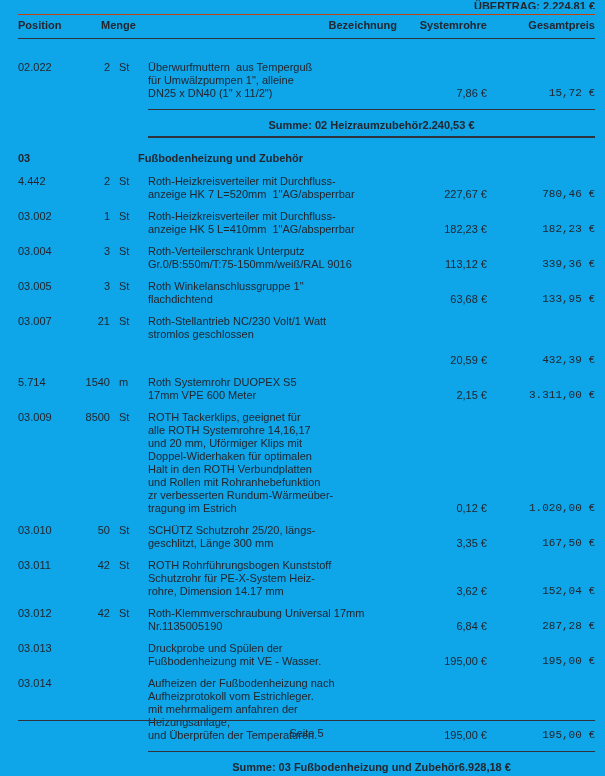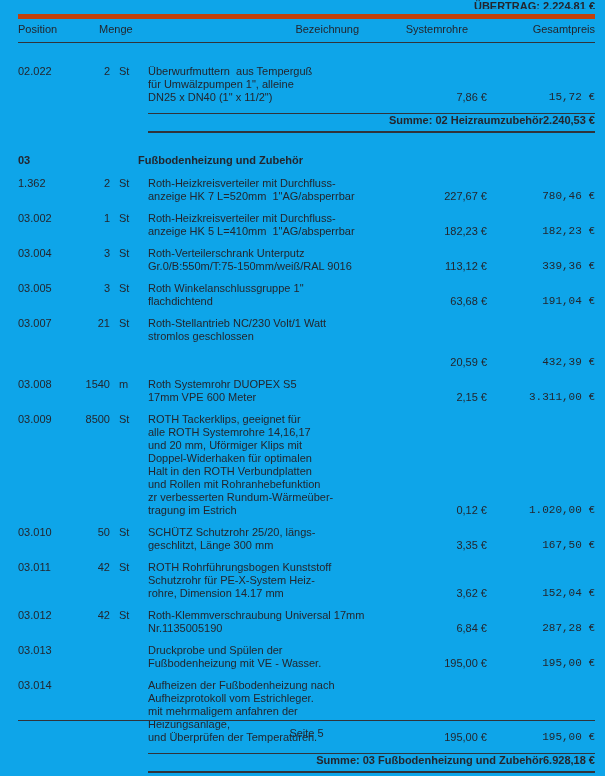--- a/index.html
+++ b/index.html
@@ -18,28 +18,27 @@
     background: #0ea5e9;
   }
   
   .uebertrag-row { height: 9px; overflow: hidden; text-align: right; }
   .uebertrag-row .ut { display: inline-block; margin-top: -5px; font-weight: bold; }
 
   
   .thead {
     display: flex;
     margin-top: 5px;
-    border-top: 5px solid #c2410c;
+    border-top: 1px solid #c2410c;
     border-bottom: 1px solid #30333b;
     padding: 4px 0 6px 0;
-    font-weight: normal;
-    gap: 19px;
+    font-weight: bold;
   }
   .h-pos   { width: 62px; }
-  .h-menge { width: 92px; }
+  .h-menge { width: 92px; margin-left: 21px; }
   .h-desc  { flex: 1; text-align: right; }
   .h-ep    { width: 90px;  text-align: right; }
   .h-gp    { width: 108px; text-align: right; }
 
   .rows { margin-top: 22px; }
 
   .row.item { display: flex; margin-bottom: 9px; }
   .c.pos   { width: 62px; }
   .c.menge { width: 30px; text-align: right; }
   .c.unit  { width: 38px; box-sizing: border-box; padding-left: 9px; }
@@ -47,26 +46,26 @@
   .c.ep    { width: 90px;  text-align: right; align-self: flex-end; }
   .c.gp    { width: 108px; text-align: right; align-self: flex-end; font-family: Liberation Mono, monospace; }
 
   .row.section { display: flex; font-weight: bold; margin: 13px 0 10px 0; }
   .section-pos   { width: 120px; }
   .section-title { flex: 1; }
 
   .row.sum {
     margin-left: 130px;
     margin-top: 7px;
-    margin-bottom: 21px;
+    margin-bottom: 14px;
     display: flex;
-    justify-content: flex-end;
+    justify-content: center;
     border-top: 1px solid #30333b;
     border-bottom: 2px solid #30333b;
-    padding: 0 0 4px 0;
+    padding: 9px 0 4px 0;
     font-weight: bold;
   }
 
   .page-footer {
     position: absolute;
     left: 18px; right: 10px; top: 720px;
     border-top: 1px solid #30333b;
     text-align: center;
     padding-top: 6px;
   }
@@ -101,21 +100,21 @@
   </div>
       <div class="row sum">
     <div>Summe: 02 Heizraumzubehör</div>
     <div>2.240,53 €</div>
   </div>
       <div class="row section">
     <div class="section-pos">03</div>
     <div class="section-title">Fußbodenheizung und Zubehör</div>
   </div>
       <div class="row item">
-    <div class="c pos">1.362</div>
+    <div class="c pos">4.442</div>
     <div class="c menge">2</div>
     <div class="c unit">St</div>
     <div class="c desc">Roth-Heizkreisverteiler mit Durchfluss-
 anzeige HK 7 L=520mm &nbsp;1"AG/absperrbar</div>
     <div class="c ep">227,67 €</div>
     <div class="c gp">780,46 €</div>
   </div>
       <div class="row item">
     <div class="c pos">03.002</div>
     <div class="c menge">1</div>
@@ -134,35 +133,35 @@
     <div class="c ep">113,12 €</div>
     <div class="c gp">339,36 €</div>
   </div>
       <div class="row item">
     <div class="c pos">03.005</div>
     <div class="c menge">3</div>
     <div class="c unit">St</div>
     <div class="c desc">Roth Winkelanschlussgruppe 1"
 flachdichtend</div>
     <div class="c ep">63,68 €</div>
-    <div class="c gp">191,04 €</div>
+    <div class="c gp">133,95 €</div>
   </div>
       <div class="row item">
     <div class="c pos">03.007</div>
     <div class="c menge">21</div>
     <div class="c unit">St</div>
     <div class="c desc">Roth-Stellantrieb NC/230 Volt/1 Watt
 stromlos geschlossen
 &nbsp;
 &nbsp;</div>
     <div class="c ep">20,59 €</div>
     <div class="c gp">432,39 €</div>
   </div>
       <div class="row item">
-    <div class="c pos">03.008</div>
+    <div class="c pos">5.714</div>
     <div class="c menge">1540</div>
     <div class="c unit">m</div>
     <div class="c desc">Roth Systemrohr DUOPEX S5
 17mm VPE 600 Meter</div>
     <div class="c ep">2,15 €</div>
     <div class="c gp">3.311,00 €</div>
   </div>
       <div class="row item">
     <div class="c pos">03.009</div>
     <div class="c menge">8500</div>

